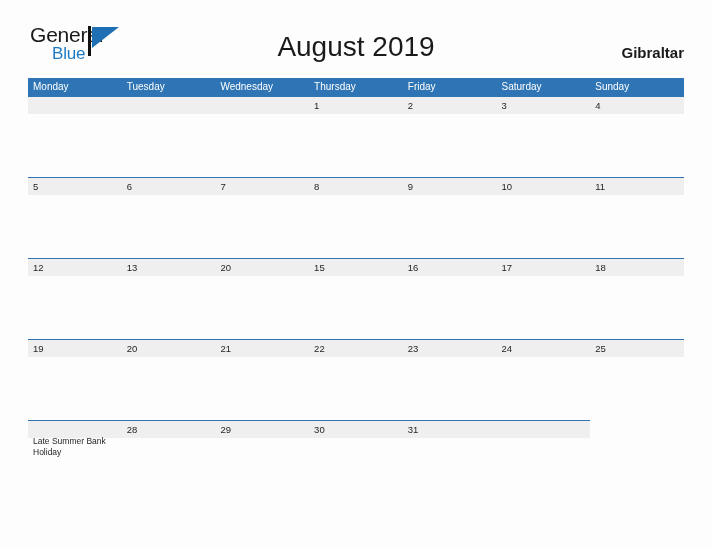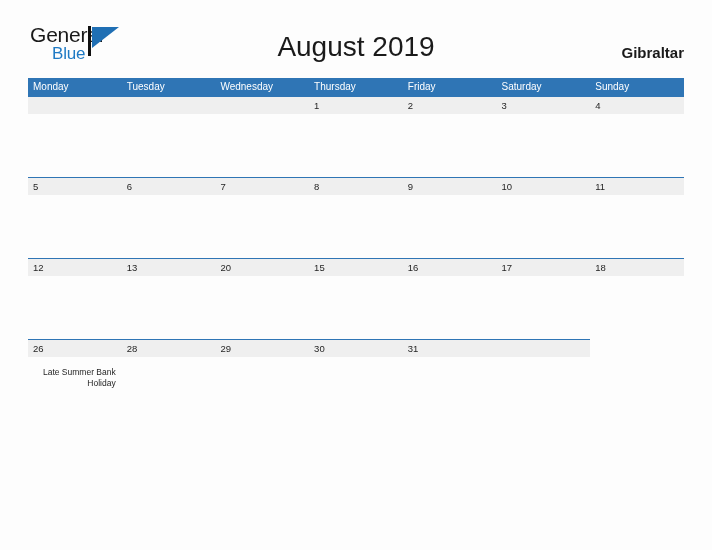--- a/index.html
+++ b/index.html
@@ -163,23 +163,22 @@
   .day-number {
     display: block;
     height: 18px;
     line-height: 19px;
     font-size: 9.5px;
     color: #252525;
     font-family: "Liberation Sans", sans-serif;
   }
   .day-events {
     display: block;
-    padding-top: 10px;
+    padding-top: 16px;
     padding-right: 6px;
-    text-align: right;
   }
   .event-text {
     display: block;
     font-size: 8.5px;
     line-height: 11px;
     color: #252525;
     font-family: "Liberation Sans", sans-serif;
   }
   .day-cell.empty .day-number { visibility: hidden; }
 </style>
@@ -288,24 +287,49 @@
           </div>
           <div class="day-cell">
             <span class="day-number">17</span>
           </div>
           <div class="day-cell">
             <span class="day-number">18</span>
           </div>
         </div>
       </div>
       <div class="week-row">
+        <div class="week-band full"></div>
+        <div class="week-cells">
+          <div class="day-cell">
+            <span class="day-number">19</span>
+          </div>
+          <div class="day-cell">
+            <span class="day-number">20</span>
+          </div>
+          <div class="day-cell">
+            <span class="day-number">21</span>
+          </div>
+          <div class="day-cell">
+            <span class="day-number">22</span>
+          </div>
+          <div class="day-cell">
+            <span class="day-number">23</span>
+          </div>
+          <div class="day-cell">
+            <span class="day-number">24</span>
+          </div>
+          <div class="day-cell">
+            <span class="day-number">25</span>
+          </div>
+        </div>
+      </div>
+      <div class="week-row">
         <div class="week-band partial"></div>
         <div class="week-cells">
           <div class="day-cell">
-            <span class="day-number">26</span>
             <span class="day-events">
               <span class="event-text">Late Summer Bank Holiday</span>
             </span>
           </div>
           <div class="day-cell">
             <span class="day-number">28</span>
           </div>
           <div class="day-cell">
             <span class="day-number">29</span>
           </div>

